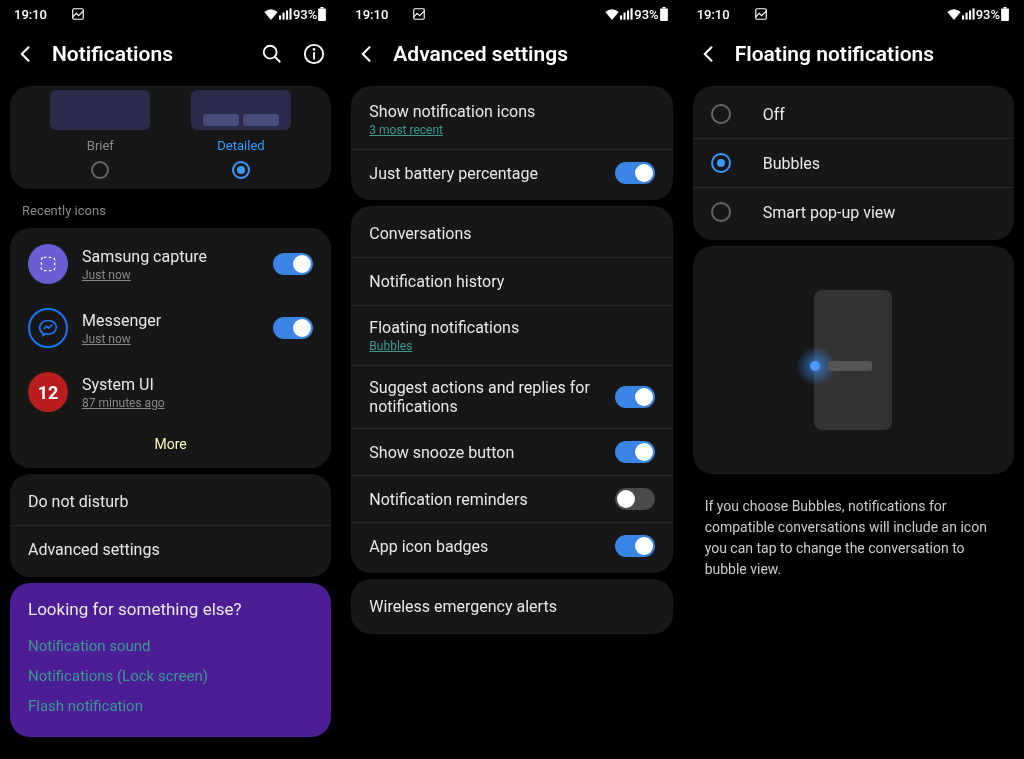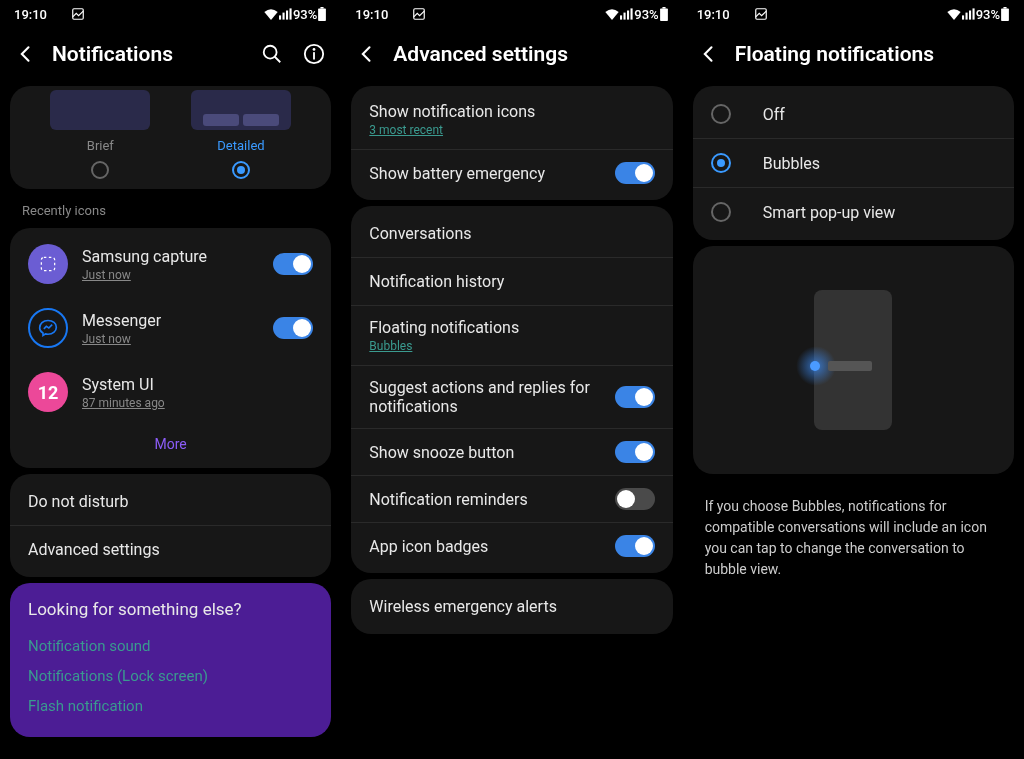--- a/index.html
+++ b/index.html
@@ -111,21 +111,21 @@
     border-radius: 50%;
     display: flex;
     align-items: center;
     justify-content: center;
     font-size: 18px;
     font-weight: bold;
     flex-shrink: 0;
   }
   .app-icon.purple { background: #6b5dd3; }
   .app-icon.blue-outline { background: #171717; border: 2px solid #1877f2; }
-  .app-icon.blue { background: #ec4899; }
+  .app-icon.blue { background: #b91c1c; }
   .row-text { flex: 1; }
   .row-title { font-size: 16px; color: #e8e8e8; }
   .row-sub { font-size: 12px; color: #888; margin-top: 2px; text-decoration: underline; }
   .row-sub.accent { color: #3a9a8f; }
   .toggle {
     width: 40px;
     height: 22px;
     border-radius: 11px;
     position: relative;
     flex-shrink: 0;
@@ -140,21 +140,21 @@
     background: #fff;
     border-radius: 50%;
     top: 2px;
   }
   .toggle.on::after { right: 2px; }
   .toggle.off::after { left: 2px; }
   .more-btn {
     text-align: center;
     padding: 12px;
     font-size: 14px;
-    color: #8b5cf6;
+    color: #fef9c3;
   }
   .plain-row {
     padding: 14px 18px;
     font-size: 16px;
     color: #e8e8e8;
   }
   .dark-card {
     background: #4c1d95;
     border-radius: 20px;
     margin: 6px 10px;
@@ -372,21 +372,21 @@
 
   <div class="card">
     <div class="row row-divider">
       <div class="row-text">
         <div class="row-title">Show notification icons</div>
         <div class="row-sub accent">3 most recent</div>
       </div>
     </div>
     <div class="row">
       <div class="row-text">
-        <div class="row-title">Show battery emergency</div>
+        <div class="row-title">Just battery percentage</div>
       </div>
       <div class="toggle on"></div>
     </div>
   </div>
 
   <div class="card">
     <div class="plain-row row-divider">Conversations</div>
     <div class="plain-row row-divider">Notification history</div>
     <div class="row row-divider">
       <div class="row-text">

